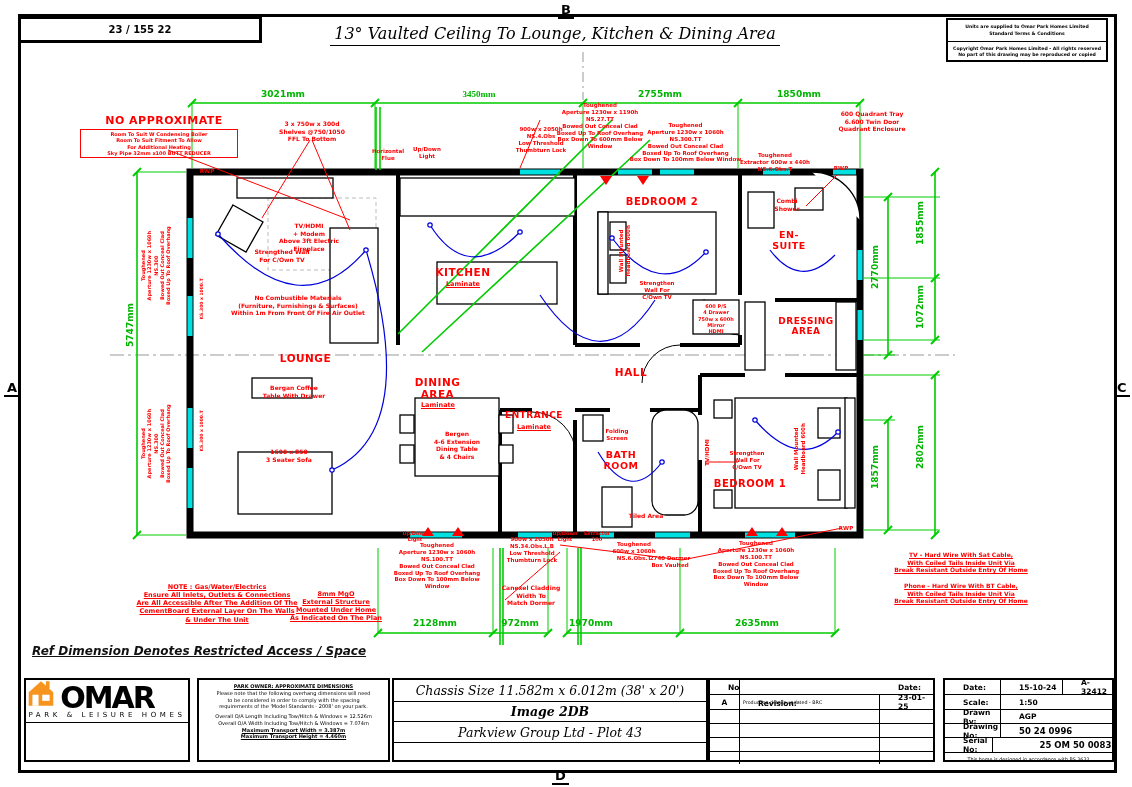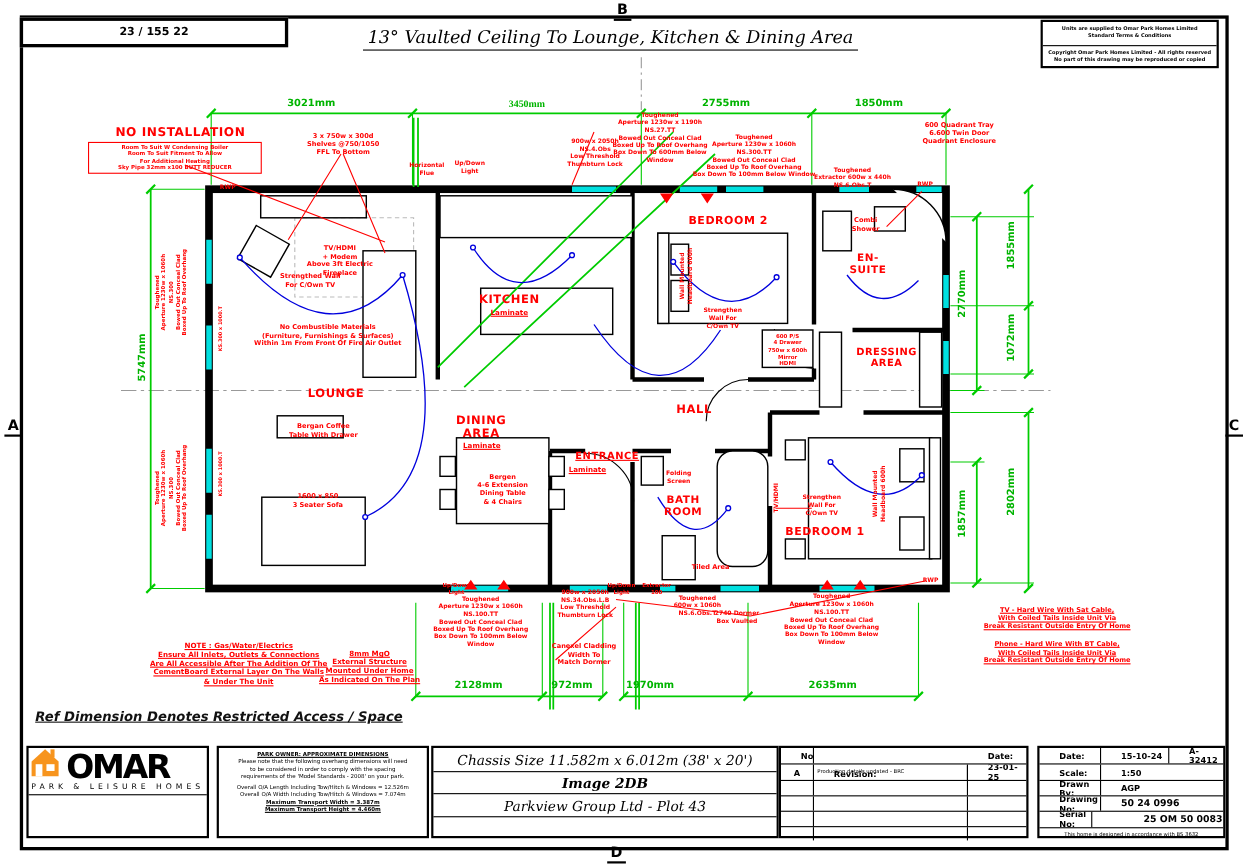--- a/index.html
+++ b/index.html
@@ -138,21 +138,21 @@
       <path d="M600,176 h12 l-6,9 z M637,176 h12 l-6,9 z M422,536 h12 l-6,-9 z M452,536 h12 l-6,-9 z M746,536 h12 l-6,-9 z M776,536 h12 l-6,-9 z"></path>
     </g>
   </svg>
 
   <div class="room" style="left:268px;top:352px;width:75px;">LOUNGE</div>
   <div class="room" style="left:428px;top:266px;width:70px;">KITCHEN</div>
   <div class="lam" style="left:432px;top:280px;width:62px;">Laminate</div>
   <div class="room" style="left:405px;top:376px;width:65px;">DINING
 AREA</div>
   <div class="lam" style="left:407px;top:401px;width:62px;">Laminate</div>
-  <div class="room" style="left:520px;top:410px;width:64px;font-size:9px;text-decoration:underline;">ENTRANCE</div>
+  <div class="room" style="left:502px;top:410px;width:64px;font-size:9px;">ENTRANCE</div>
   <div class="lam" style="left:504px;top:423px;width:60px;">Laminate</div>
   <div class="room" style="left:606px;top:366px;width:50px;">HALL</div>
   <div class="room" style="left:596px;top:450px;width:50px;font-size:9.5px;">BATH
 ROOM</div>
   <div class="room" style="left:710px;top:478px;width:80px;font-size:10px;">BEDROOM 1</div>
   <div class="room" style="left:618px;top:196px;width:88px;font-size:10px;">BEDROOM 2</div>
   <div class="room" style="left:764px;top:230px;width:50px;font-size:9.5px;">EN-
 SUITE</div>
   <div class="room" style="left:770px;top:316px;width:72px;font-size:9px;">DRESSING
 AREA</div>
@@ -165,21 +165,21 @@
   <div class="dim" style="left:480px;top:618px;width:80px;">972mm</div>
   <div class="dim" style="left:551px;top:618px;width:80px;">1970mm</div>
   <div class="dim" style="left:717px;top:618px;width:80px;">2635mm</div>
   <div class="dim rot" style="left:95px;top:320px;width:70px;">5747mm</div>
   <div class="dim rot" style="left:843px;top:262px;width:64px;">2770mm</div>
   <div class="dim rot" style="left:843px;top:462px;width:64px;">1857mm</div>
   <div class="dim rot" style="left:888px;top:218px;width:64px;">1855mm</div>
   <div class="dim rot" style="left:888px;top:302px;width:64px;">1072mm</div>
   <div class="dim rot" style="left:888px;top:442px;width:64px;">2802mm</div>
 
-  <div class="a" style="left:84px;top:114px;width:160px;font:700 11px 'DejaVu Sans',sans-serif;letter-spacing:.5px;">NO INSTALLATION</div>
+  <div class="a" style="left:84px;top:114px;width:160px;font:700 11px 'DejaVu Sans',sans-serif;letter-spacing:.5px;">NO APPROXIMATE</div>
   <div class="a" style="left:80px;top:129px;width:156px;border:1.5px solid #f00;font-size:5px;padding:1px 0;">Room To Suit W Condensing Boiler
 Room To Suit Fitment To Allow
 For Additional Heating
 Sky Pipe 32mm x100 BUTT REDUCER</div>
   <div class="a" style="left:262px;top:120px;width:100px;">3 x 750w x 300d
 Shelves @750/1050
 FFL To Bottom</div>
   <div class="a" style="left:368px;top:148px;width:40px;font-size:5.5px;">Horizontal
 Flue</div>
   <div class="a" style="left:410px;top:146px;width:34px;font-size:5.5px;">Up/Down

